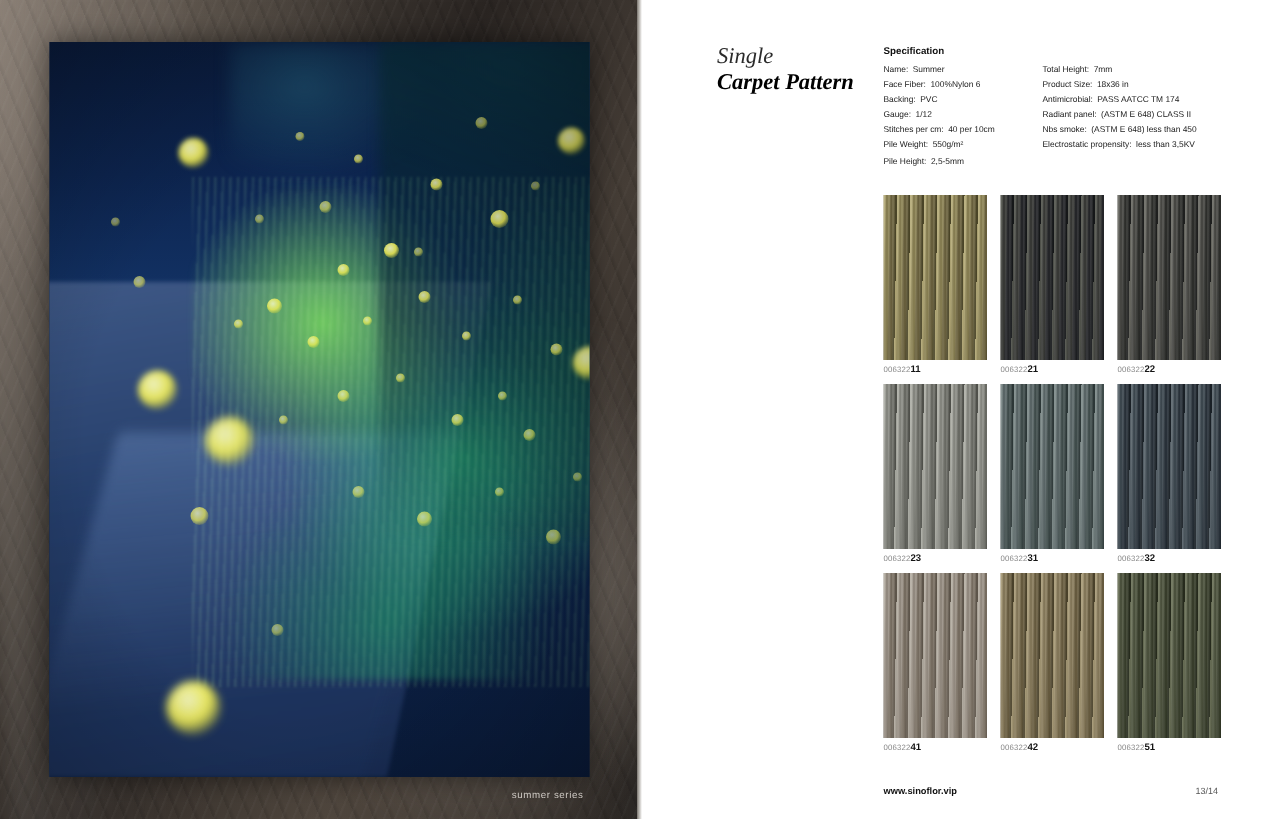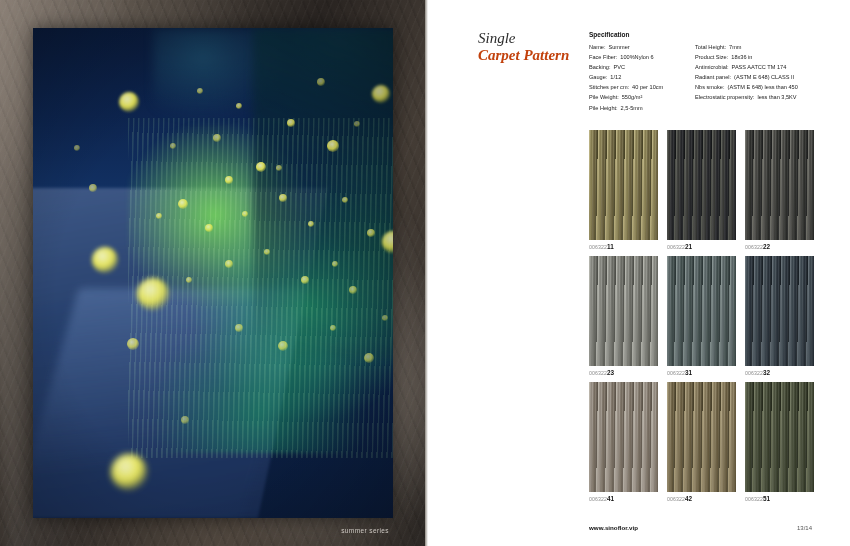--- a/index.html
+++ b/index.html
@@ -180,21 +180,21 @@
     font-size: 15px;
     line-height: 17px;
     color: #2b2b2b;
   }
   .title-line2 {
     font-family: "Liberation Serif", serif;
     font-style: italic;
     font-weight: bold;
     font-size: 15px;
     line-height: 17px;
-    color: #c2410c;
+    color: #000000;
   }
 
   .spec {
     position: absolute;
     left: 161px; top: 31px;
     width: 225px;
   }
   .spec-title {
     font-size: 6.5px;
     font-weight: bold;

